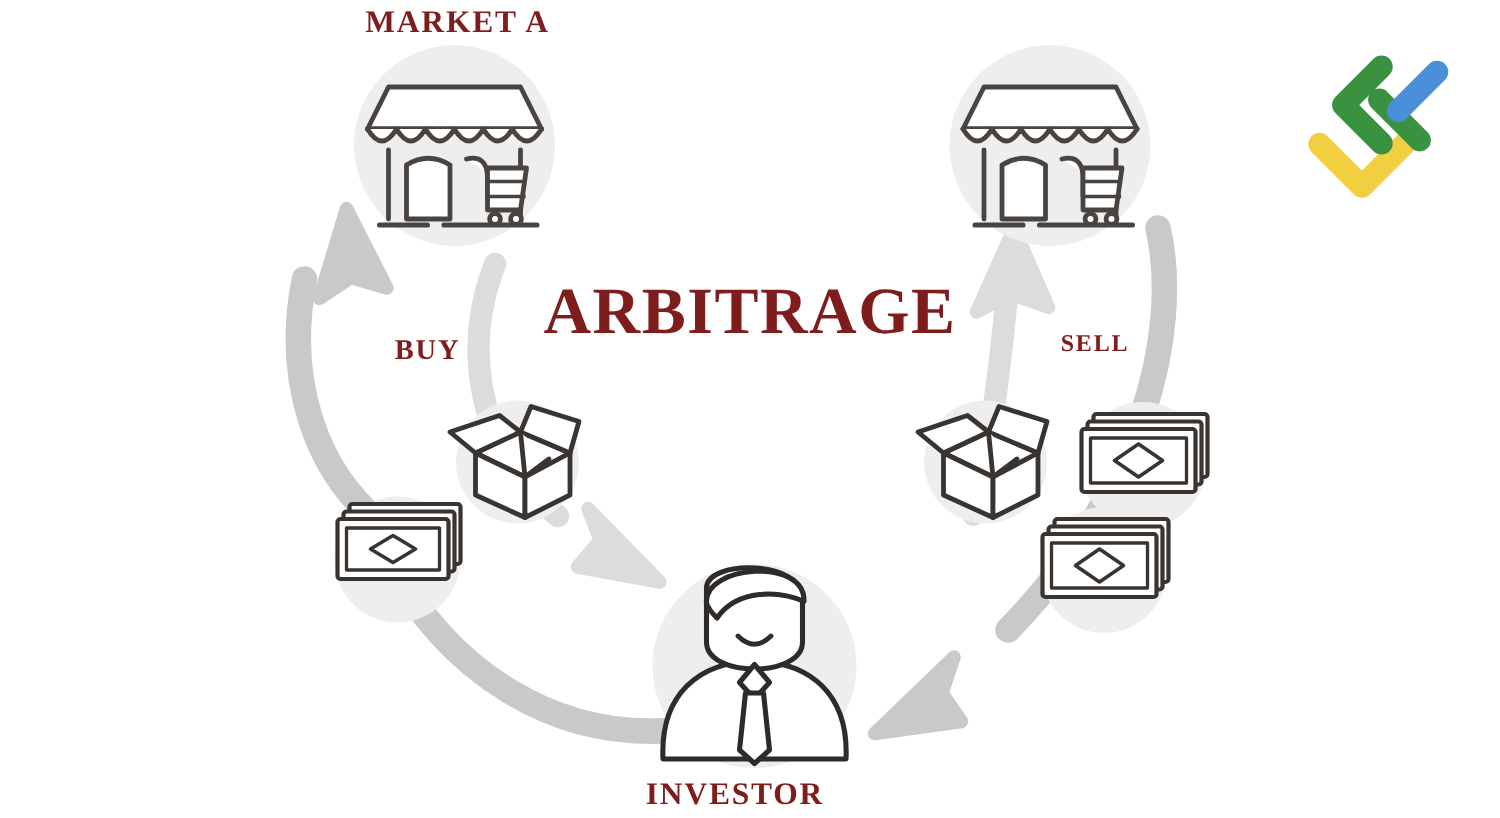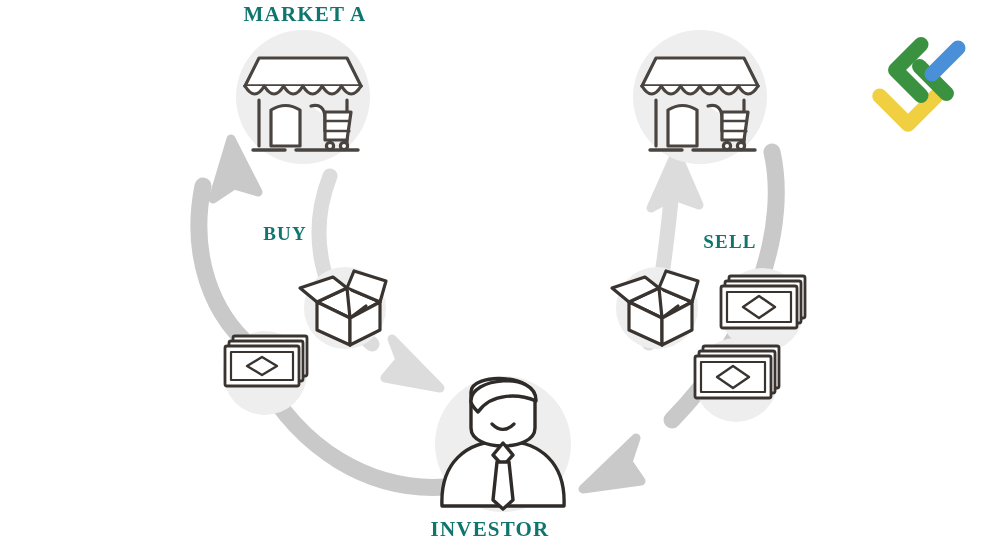--- a/index.html
+++ b/index.html
@@ -21,21 +21,21 @@
   }
   #scene {
     position: absolute;
     left: 0;
     top: 0;
     width: 1000px;
     height: 545px;
   }
   .lbl {
     position: absolute;
-    color: #0f766e;
+    color: #7f1d1d;
     font-family: "Liberation Serif", "DejaVu Serif", serif;
     font-weight: bold;
     letter-spacing: 1.2px;
     white-space: nowrap;
     text-align: center;
     -webkit-font-smoothing: antialiased;
   }
   #market-a-label {
     left: 170px;
     top: 2px;
@@ -62,23 +62,23 @@
     letter-spacing: 1px;
   }
   #buy-label {
     left: 205px;
     top: 223px;
     width: 160px;
     font-size: 19px;
   }
   #sell-label {
     left: 650px;
-    top: 231px;
+    top: 221px;
     width: 160px;
-    font-size: 19px;
+    font-size: 16px;
     text-align: center;
   }
 </style>
 </head>
 <body>
 
 <div id="stage">
 
   <svg id="scene" viewBox="0 0 1000 545">
 
@@ -252,20 +252,21 @@
 
         <path d="M 932 74 L 958 48" stroke="#4a90d9"></path>
       </g>
     </g>
 
   </svg>
 
   <div class="lbl" id="market-a-label">MARKET A</div>
 
 
+  <div class="lbl" id="title-arbitrage">ARBITRAGE</div>
 
   <div class="lbl" id="buy-label">BUY</div>
 
   <div class="lbl" id="sell-label">SELL</div>
 
   <div class="lbl" id="investor-label">INVESTOR</div>
 
 </div>
 
 </body></html>

